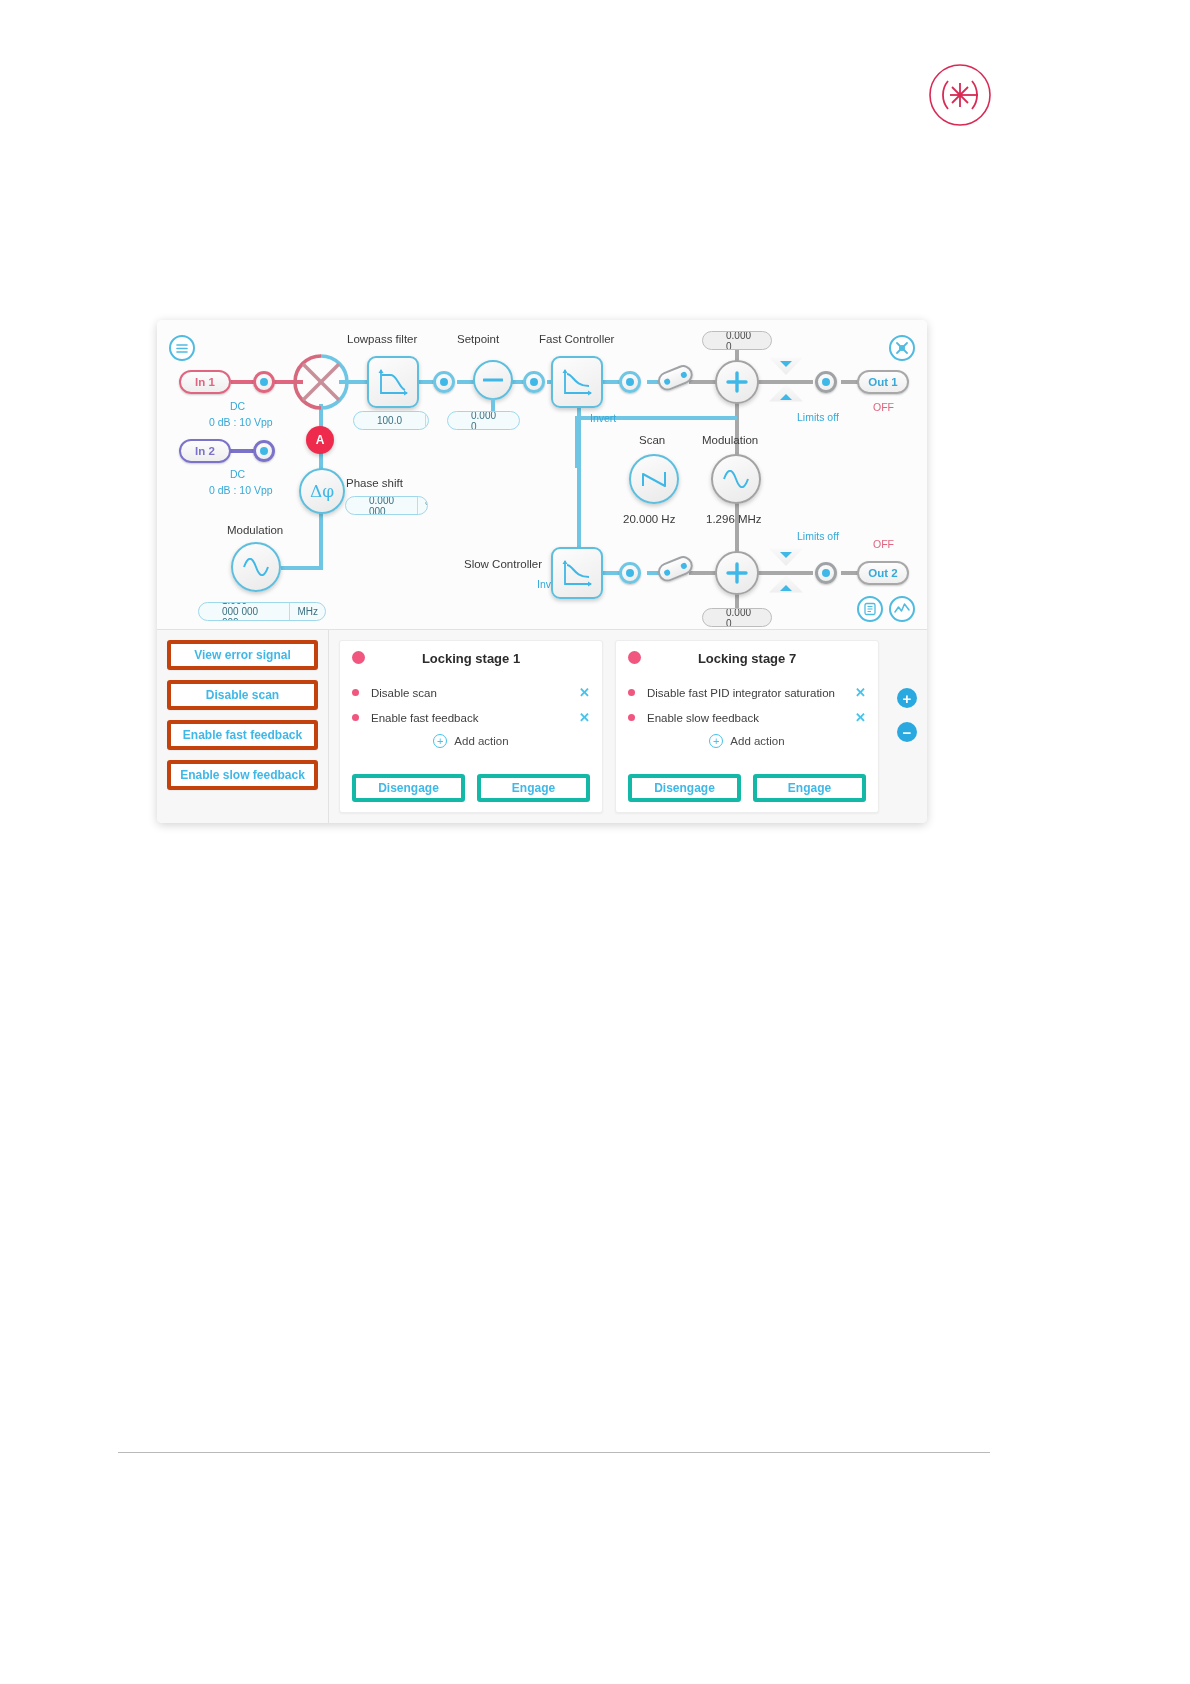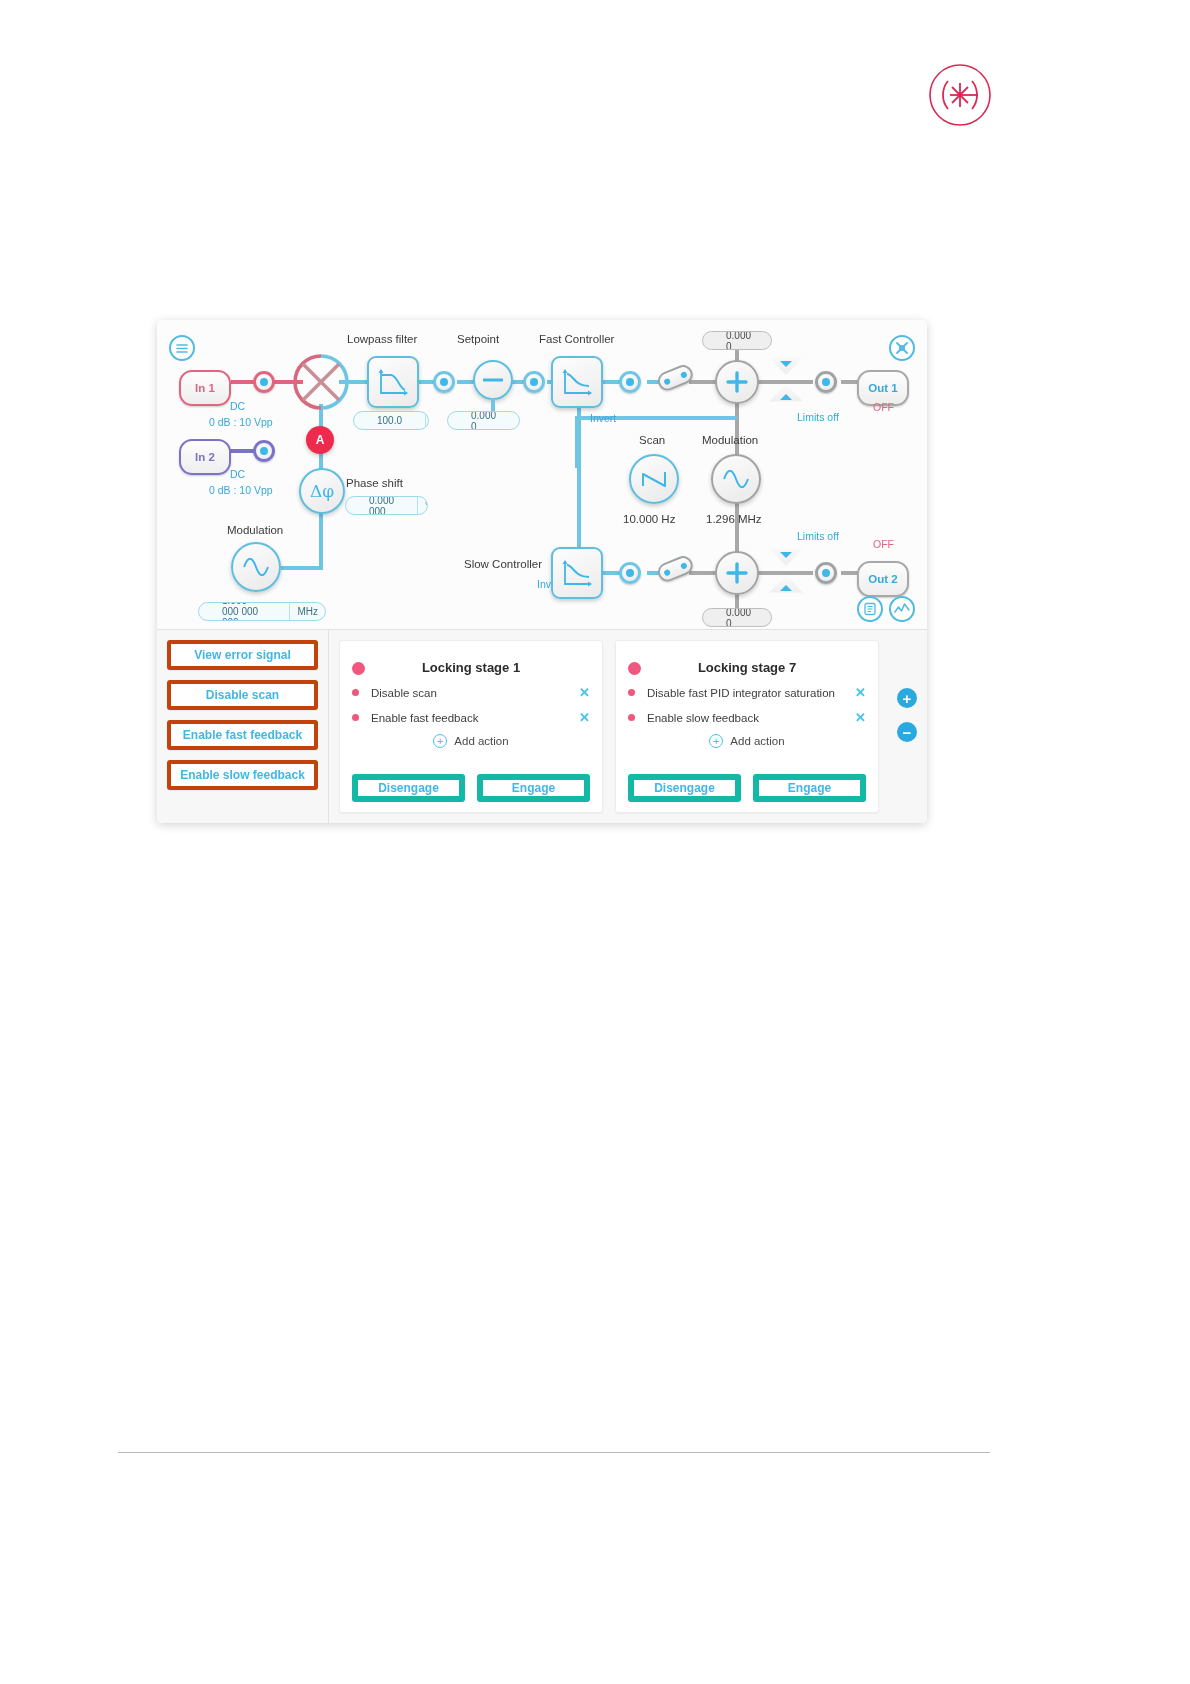--- a/index.html
+++ b/index.html
@@ -54,21 +54,21 @@
     box-shadow: 0 1px 2px rgba(0,0,0,.22);
     display:flex; align-items:center; justify-content:center;
   }
   .dotnode { width: 22px; height: 22px; border: 3px solid #9fa3a6; }
   .dotnode .d { width: 8px; height: 8px; border-radius: 50%; background:#3fb8e8; }
   .dotnode.blue { border-color:#6ec6e4; }
   .dotnode.red  { border-color:#e0657f; }
   .dotnode.purple { border-color:#7b72c9; }
 
   .pill {
-    position: absolute; height: 36px; border-radius: 13px;
+    position: absolute; height: 24px; border-radius: 13px;
     background: linear-gradient(180deg,#fdfdfd,#eeeeee);
     display:flex; align-items:center; justify-content:center;
     font-size: 11.5px; color:#36a9d8; font-weight:600;
     box-shadow: 0 1px 2px rgba(0,0,0,.2);
   }
   .pill.red { border: 2.5px solid #e0657f; color:#e0657f; }
   .pill.purple { border: 2.5px solid #7b72c9; color:#7b72c9; }
   .pill.gray { border: 2.5px solid #a8a8a8; color:#36a9d8; }
 
   .boxnode {
@@ -132,34 +132,34 @@
     display:flex;align-items:center;justify-content:center;
     color:#3fb8e8; font-weight:bold; font-size:12px;
     box-shadow:0 1px 1px rgba(0,0,0,.05);
   }
   .stages { flex:1; display:flex; padding:10px 8px 10px 10px; gap:12px; }
   .stage {
     flex:1; background:#ffffff; border:1px solid #ededed; border-radius:3px;
     display:flex; flex-direction:column; padding:10px 12px 10px 12px;
     box-shadow:0 1px 2px rgba(0,0,0,.05);
   }
-  .stage-head { display:flex; align-items:flex-end; height:24px; position:relative; }
+  .stage-head { display:flex; align-items:flex-start; height:24px; position:relative; }
   .stage-dot { width:13px;height:13px;border-radius:50%;background:#f0567e; }
   .stage-title { position:absolute; left:0; right:0; text-align:center; font-size:13px; font-weight:bold; color:#2c2c2c; }
   .action-row { display:flex; align-items:center; margin-top:10px; font-size:11.5px; color:#3d3d3d; }
   .action-dot { width:7px;height:7px;border-radius:50%;background:#f0567e; margin-right:12px; flex:0 0 auto; }
   .action-x { margin-left:auto; color:#45c3ea; font-size:13px; font-weight:bold; }
   .add-action { display:flex;align-items:center;justify-content:center; gap:7px; margin-top:9px; font-size:11.5px; color:#4a4a4a; }
   .plus-circle {
     width:14px;height:14px;border-radius:50%;border:1.3px solid #45c3ea;
     display:flex;align-items:center;justify-content:center; color:#45c3ea; font-size:11px; line-height:1;
   }
   .stage-foot { margin-top:auto; display:flex; gap:12px; }
   .stage-foot .sbtn {
-    flex:1; height:28px; background:#fff; border:6px solid #14b8a6; border-radius:3px;
+    flex:1; height:28px; background:#fff; border:4px solid #14b8a6; border-radius:3px;
     display:flex;align-items:center;justify-content:center; color:#3fb8e8; font-weight:bold; font-size:12px;
   }
   .rail { width:40px; display:flex;flex-direction:column;align-items:center; padding-top:58px; gap:14px; background:#f7f7f7;}
   .rail .rbtn { width:20px;height:20px;border-radius:50%;background:#2aa9e0;color:#fff;
                 display:flex;align-items:center;justify-content:center;font-size:15px;font-weight:bold;line-height:1;}
 </style>
 </head>
 <body>
 
 <div class="page">
@@ -376,21 +376,21 @@
         <span>Out 1</span>
       </div>
       <div class="label red small" style="left:716px;top:81px;">OFF</div>
 
       <div class="label" style="left:482px;top:114px;">Scan</div>
       <div class="circ blue" style="left:472px;top:134px;width:50px;height:50px;">
         <svg width="26" height="22" viewBox="0 0 26 22">
           <path d="M2 18 L2 6 L24 18 L24 4" fill="none" stroke="#3fb8e8" stroke-width="2" stroke-linejoin="round"></path>
         </svg>
       </div>
-      <div class="label" style="left:466px;top:193px;">10.000 Hz</div>
+      <div class="label" style="left:466px;top:193px;">20.000 Hz</div>
 
       <div class="label" style="left:545px;top:114px;">Modulation</div>
       <div class="circ gray" style="left:554px;top:134px;width:50px;height:50px;">
         <svg width="28" height="18" viewBox="0 0 28 18">
           <path d="M2 9 C6 -2, 10 -2, 14 9 S22 20, 26 9" fill="none" stroke="#3fb8e8" stroke-width="2"></path>
         </svg>
       </div>
       <div class="label" style="left:549px;top:193px;">1.296 MHz</div>
 
       <div class="label" style="left:307px;top:238px;">Slow Controller</div>

